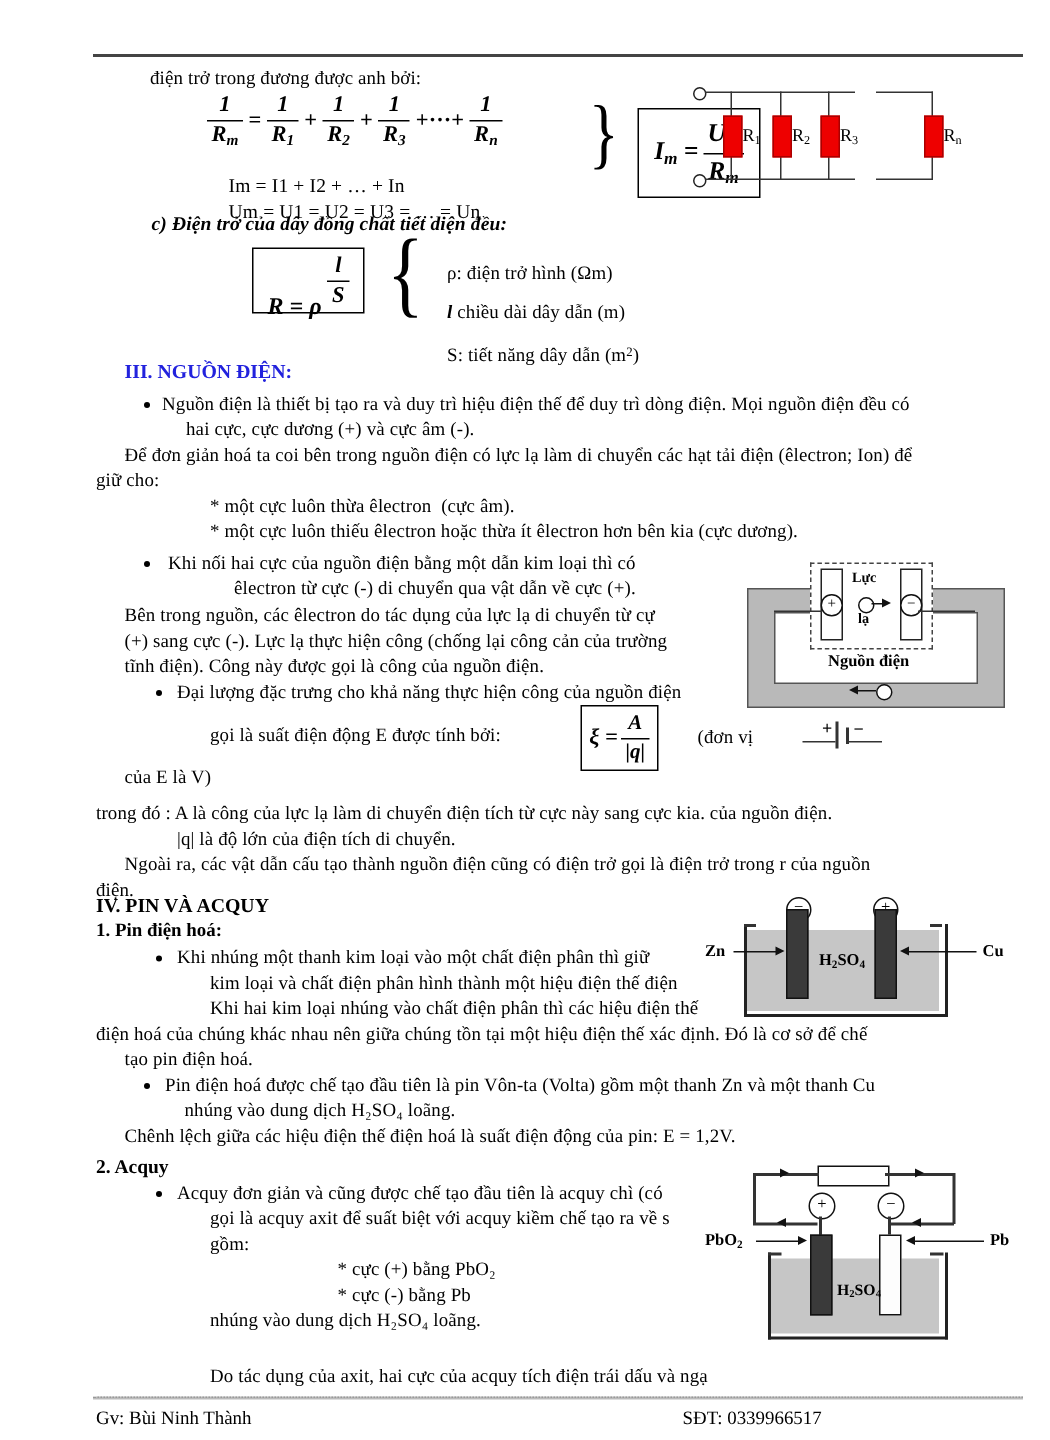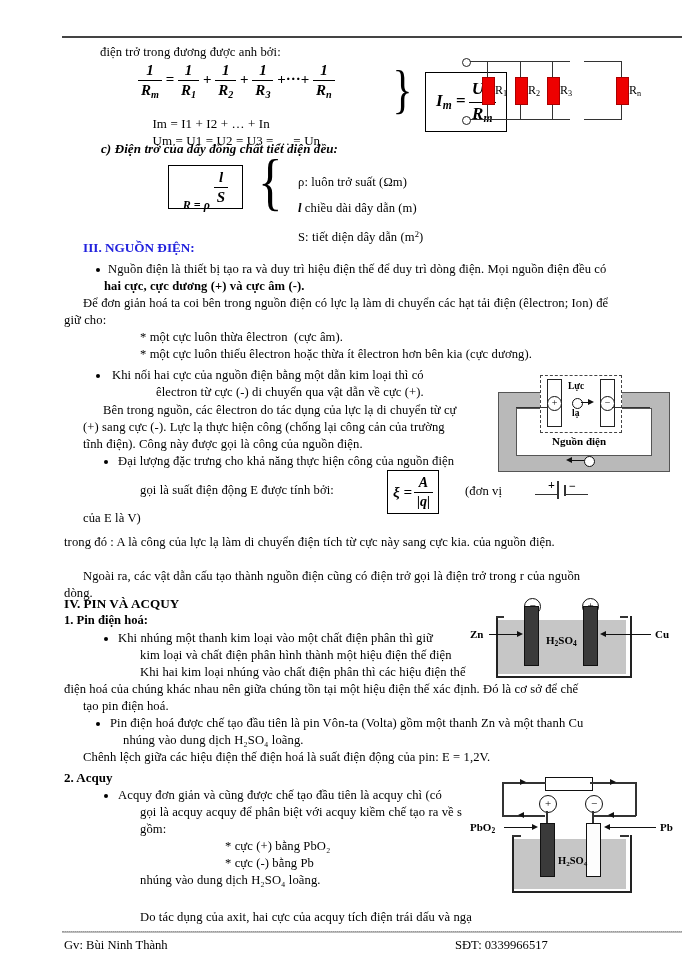--- a/index.html
+++ b/index.html
@@ -272,56 +272,56 @@
 
     <div class="res-lbl" style="left:33px; top:35px;"><span>R</span><span class="sub">1</span></div>
     <div class="res-lbl" style="left:66px; top:35px;"><span>R</span><span class="sub">2</span></div>
     <div class="res-lbl" style="left:98px; top:35px;"><span>R</span><span class="sub">3</span></div>
     <div class="res-lbl" style="left:167px; top:35px;"><span>R</span><span class="sub">n</span></div>
   </div>
 
   <div class="txt bold ital" style="left:101px; top:141px; font-size:13px;">c) Điện trở của dây đồng chất tiết diện đều:</div>
 
   <div class="boxeq" style="left:168px; top:165px; width:73px; height:42px;">
-    <span style="font-size:12px; font-style:italic; font-weight:bold;margin-top:36px;">R = ρ</span>
+    <span style="font-size:16px; font-style:italic; font-weight:bold;margin-top:36px;">R = ρ</span>
     <span class="frac" style="font-size:15px; margin-left:4px;">
       <span class="num">l</span>
       <span class="den">S</span>
     </span>
   </div>
 
   <div class="brace" style="left:255px; top:150px; font-size:64px;">{</div>
 
   <div class="txt" style="left:285px; top:157px;">
-    <span style="font-style:normal;">ρ</span><span>: luôn trở suất (Ωm)</span>
+    <span style="font-style:normal;">ρ</span><span>: điện trở hình (Ωm)</span>
   </div>
   <div class="txt" style="left:285px; top:183px;">
     <span class="bold ital">l</span><span> chiều dài dây dẫn (m)</span>
   </div>
   <div class="txt" style="left:285px; top:209px;">
-    <span>S</span><span>: tiết diện dây dẫn (m</span><span class="sup">2</span><span>)</span>
+    <span>S</span><span>: tiết năng dây dẫn (m</span><span class="sup">2</span><span>)</span>
   </div>
 
   <div class="heading blue" style="left:83px; top:240px;">III.  NGUỒN ĐIỆN:</div>
 
   <div class="dot" style="left:96px; top:268px;"></div>
   <div class="txt just" style="left:108px; top:261px; width:575px;">Nguồn điện là thiết bị tạo ra và duy trì hiệu điện thế để duy trì dòng điện. Mọi nguồn điện đều có</div>
-  <div class="txt" style="left:104px; top:278px;font-weight:bold;">hai cực, cực dương (+) và cực âm (-).</div>
+  <div class="txt" style="left:124px; top:278px;">hai cực, cực dương (+) và cực âm (-).</div>
 
   <div class="txt just" style="left:83px; top:295px; width:600px;">Để đơn giản hoá ta coi bên trong nguồn điện có lực lạ làm di chuyển các hạt tải điện (êlectron; Ion) để</div>
   <div class="txt" style="left:64px; top:312px;">giữ cho:</div>
 
   <div class="txt" style="left:140px; top:329px;">* một cực luôn thừa êlectron  (cực âm).</div>
   <div class="txt" style="left:140px; top:346px;">* một cực luôn thiếu êlectron hoặc thừa ít êlectron hơn bên kia (cực dương).</div>
 
   <div class="dot" style="left:96px; top:374px;"></div>
   <div class="txt" style="left:112px; top:367px;">Khi nối hai cực của nguồn điện bằng một dẫn kim loại thì có</div>
   <div class="txt" style="left:156px; top:384px;">êlectron từ cực (-) di chuyển qua vật dẫn về cực (+).</div>
 
-  <div class="txt just" style="left:83px; top:402px; width:405px;margin-left:20px;">Bên trong nguồn, các êlectron do tác dụng của lực lạ di chuyển từ cự</div>
+  <div class="txt just" style="left:83px; top:402px; width:405px;">Bên trong nguồn, các êlectron do tác dụng của lực lạ di chuyển từ cự</div>
   <div class="txt just" style="left:83px; top:419px; width:405px;">(+) sang cực (-). Lực lạ thực hiện công (chống lại công cản của trường</div>
   <div class="txt" style="left:83px; top:436px;">tĩnh điện). Công này được gọi là công của nguồn điện.</div>
 
   <div class="dot" style="left:104px; top:460px;"></div>
   <div class="txt" style="left:118px; top:453px;">Đại lượng đặc trưng cho khả năng thực hiện công của nguồn điện</div>
   <div class="txt" style="left:140px; top:482px;">gọi là suất điện động E được tính bởi:</div>
 
   <div class="boxeq" style="left:387px; top:470px; width:50px; height:42px;">
     <span style="font-size:15px; font-style:italic; font-weight:bold;">ξ =</span>
     <span class="frac" style="font-size:14px; margin-left:2px;">
@@ -337,22 +337,23 @@
     <div class="wire" style="left:22px; top:3px; width:1.6px; height:18px;"></div>
     <div class="wire" style="left:29px; top:7px; width:1.6px; height:11px;"></div>
     <div class="wire" style="left:31px; top:16px; width:22px; height:1.4px;"></div>
     <div style="position:absolute; left:13px; top:0px; font-size:12px; font-weight:bold;">+</div>
     <div style="position:absolute; left:34px; top:1px; font-size:12px; font-weight:bold;">−</div>
   </div>
 
   <div class="txt" style="left:83px; top:510px;">của E là V)</div>
 
   <div class="txt just" style="left:64px; top:534px; width:615px;">trong đó : A là công của lực lạ làm di chuyển điện tích từ cực này sang cực kia. của nguồn điện.</div>
+  <div class="txt" style="left:118px; top:551px;">|q| là độ lớn của điện tích di chuyển.</div>
   <div class="txt just" style="left:83px; top:568px; width:600px;">Ngoài ra, các vật dẫn cấu tạo thành nguồn điện cũng có điện trở gọi là điện trở trong r của nguồn</div>
-  <div class="txt" style="left:64px; top:585px;">dòng.</div>
+  <div class="txt" style="left:64px; top:585px;">điện.</div>
 
   <div class="fig-src" style="left:496px; top:373px; width:186px; height:103px;">
     <div class="srcbody" style="left:2px; top:19px; width:170px; height:78px;"></div>
     <div class="srcinner" style="left:20px; top:35px; width:134px; height:46px;"></div>
     <div class="dashbox" style="left:44px; top:2px; width:80px; height:56px;"></div>
 
     <div class="plate" style="left:51px; top:6px; width:13px; height:46px;"></div>
     <div class="plate" style="left:104px; top:6px; width:13px; height:46px;"></div>
 
     <div class="chg" style="left:51px; top:23px;"><span>+</span></div>
@@ -410,21 +411,21 @@
     <div class="arrowline" style="left:133px; top:36px; width:48px;"></div>
     <div class="arrowhead ah-left" style="left:130px; top:33px;"></div>
 
     <div class="figlbl" style="left:76px; top:36px; font-size:11px;"><span>H</span><span class="sub">2</span><span>SO</span><span class="sub">4</span></div>
   </div>
 
   <div class="heading" style="left:64px; top:770px; font-size:13px;">2. Acquy</div>
 
   <div class="dot" style="left:104px; top:794px;"></div>
   <div class="txt" style="left:118px; top:787px;">Acquy đơn giản và cũng được chế tạo đầu tiên là acquy chì (có</div>
-  <div class="txt" style="left:140px; top:804px;">gọi là acquy acquy để phân biệt với acquy kiềm chế tạo ra về s</div>
+  <div class="txt" style="left:140px; top:804px;">gọi là acquy axit để suất biệt với acquy kiềm chế tạo ra về s</div>
   <div class="txt" style="left:140px; top:821px;">gồm:</div>
   <div class="txt" style="left:225px; top:838px;">* cực (+) bằng PbO₂</div>
   <div class="txt" style="left:225px; top:855px;">* cực (-) bằng Pb</div>
   <div class="txt" style="left:140px; top:872px;">nhúng vào dung dịch H₂SO₄ loãng.</div>
   <div class="txt" style="left:140px; top:889px;margin-top:20px;">Do tác dụng của axit, hai cực của acquy tích điện trái dấu và ngạ</div>
 
   <div style="position:absolute; left:470px; top:775px; width:218px; height:122px;">
 
     <div class="resbox-out" style="left:75px; top:2px; width:46px; height:12px;"></div>
     <div class="wire" style="left:32px; top:7px; width:44px; height:1.5px;"></div>

